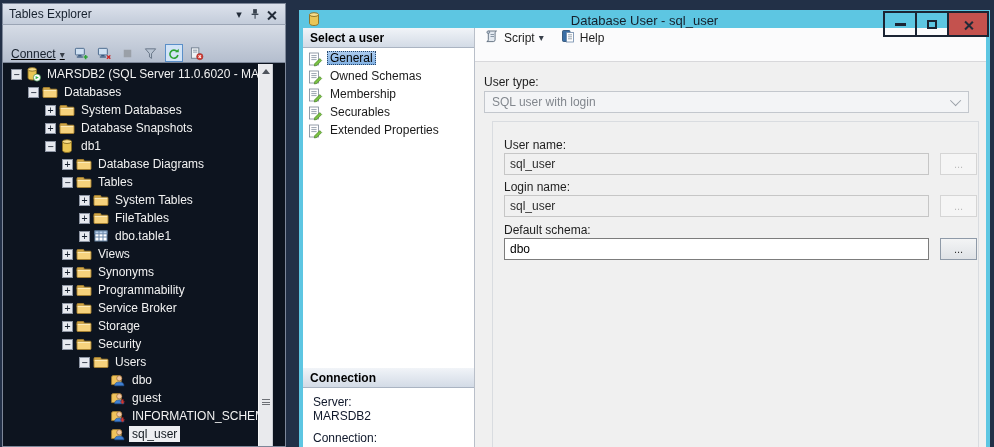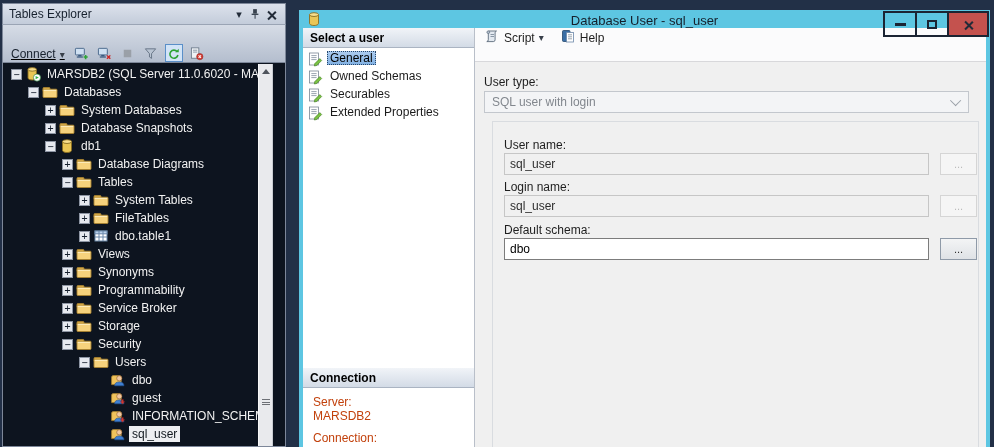--- a/index.html
+++ b/index.html
@@ -80,21 +80,21 @@
         border-bottom:1px solid #aab4c2; font-weight:bold; font-size:12px; color:#000;
         display:flex; align-items:center; padding:0 7px; }
   .page-list { height:320px; flex:none; padding-top:3px; list-style:none; }
   .page-item { height:18px; display:flex; align-items:flex-start; gap:4px; padding-left:4px;
         font-size:12px; color:#1a1a1a; }
   .page-item .p-icon { width:16px; height:16px; flex:none; }
   .page-item .p-icon svg { width:16px; height:16px; }
   .page-item .label { padding:0 3px; }
   .page-item .label.selected { background:linear-gradient(#aecdf0,#80b0e2);
         outline:1px dotted #27476b; outline-offset:-1px; color:#000; }
-  .conn-info { flex:1; background:#fff; padding:7px 0 0 10px; font-size:12px; color:#c2410c;
+  .conn-info { flex:1; background:#fff; padding:7px 0 0 10px; font-size:12px; color:#0f172a;
         overflow:hidden; line-height:14px; }
   .conn-info .gap { height:8px; }
 
   
   .pane-main { flex:1; display:flex; flex-direction:column; }
   .dlg-toolbar { height:34px; flex:none; background:#fbfbfc; border-bottom:1px solid #d8d8db;
         display:flex; align-items:flex-start; gap:16px; padding-left:9px; }
   .tool-btn { display:flex; align-items:center; gap:4px; background:none; border:none;
         font-size:12px; color:#1e1e1e; font-family:inherit; cursor:default; }
   .tool-btn svg { width:16px; height:16px; }
@@ -492,20 +492,30 @@
     <span class="label">Owned Schemas</span>
   </li>
             <li class="page-item">
     <span class="p-icon"><svg viewBox="0 0 16 16">
                   <rect x="2.5" y="2" width="9" height="12" fill="#fff" stroke="#7a8694" stroke-width="0.8"></rect>
                   <line x1="4.3" y1="4.6" x2="9.6" y2="4.6" stroke="#9aa4b0"></line>
                   <line x1="4.3" y1="6.6" x2="9.6" y2="6.6" stroke="#9aa4b0"></line>
                   <line x1="4.3" y1="8.6" x2="9.6" y2="8.6" stroke="#9aa4b0"></line>
                   <path d="M7.8 12.6 l5-5 1.9 1.9 -5 5 -2.4 0.5 z" fill="#7ac143" stroke="#3e7a1e" stroke-width="0.6"></path>
                 </svg></span>
+    <span class="label">Membership</span>
+  </li>
+            <li class="page-item">
+    <span class="p-icon"><svg viewBox="0 0 16 16">
+                  <rect x="2.5" y="2" width="9" height="12" fill="#fff" stroke="#7a8694" stroke-width="0.8"></rect>
+                  <line x1="4.3" y1="4.6" x2="9.6" y2="4.6" stroke="#9aa4b0"></line>
+                  <line x1="4.3" y1="6.6" x2="9.6" y2="6.6" stroke="#9aa4b0"></line>
+                  <line x1="4.3" y1="8.6" x2="9.6" y2="8.6" stroke="#9aa4b0"></line>
+                  <path d="M7.8 12.6 l5-5 1.9 1.9 -5 5 -2.4 0.5 z" fill="#7ac143" stroke="#3e7a1e" stroke-width="0.6"></path>
+                </svg></span>
     <span class="label">Securables</span>
   </li>
             <li class="page-item">
     <span class="p-icon"><svg viewBox="0 0 16 16">
                   <rect x="2.5" y="2" width="9" height="12" fill="#fff" stroke="#7a8694" stroke-width="0.8"></rect>
                   <line x1="4.3" y1="4.6" x2="9.6" y2="4.6" stroke="#9aa4b0"></line>
                   <line x1="4.3" y1="6.6" x2="9.6" y2="6.6" stroke="#9aa4b0"></line>
                   <line x1="4.3" y1="8.6" x2="9.6" y2="8.6" stroke="#9aa4b0"></line>
                   <path d="M7.8 12.6 l5-5 1.9 1.9 -5 5 -2.4 0.5 z" fill="#7ac143" stroke="#3e7a1e" stroke-width="0.6"></path>
                 </svg></span>

